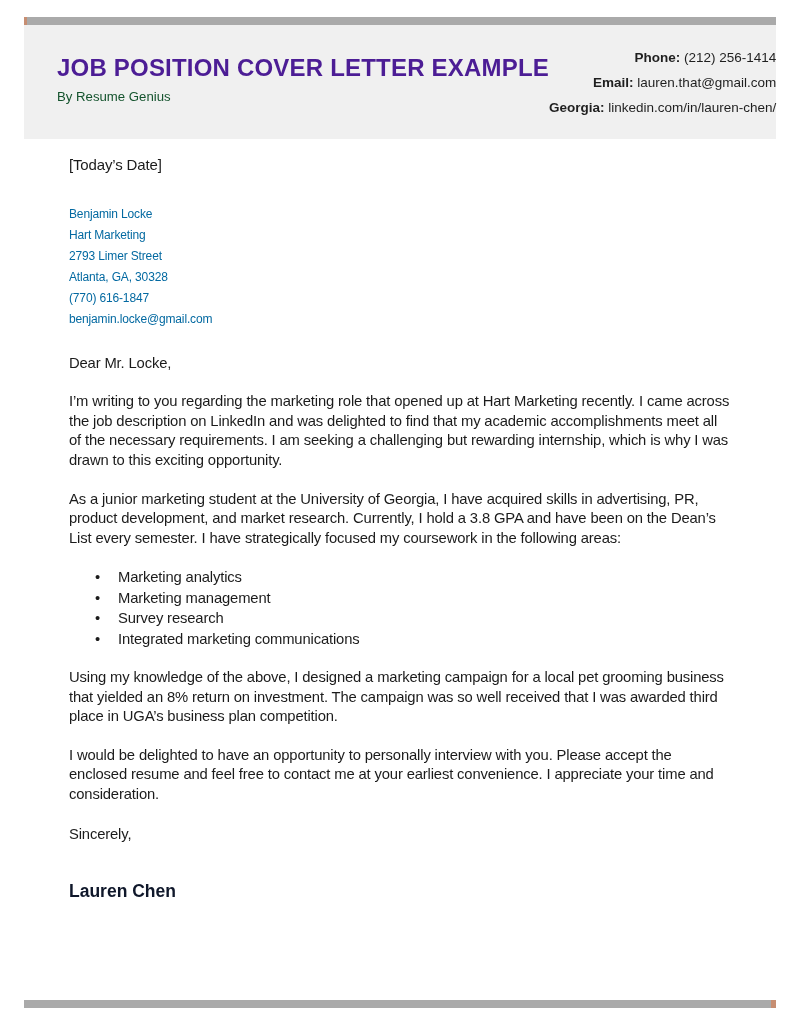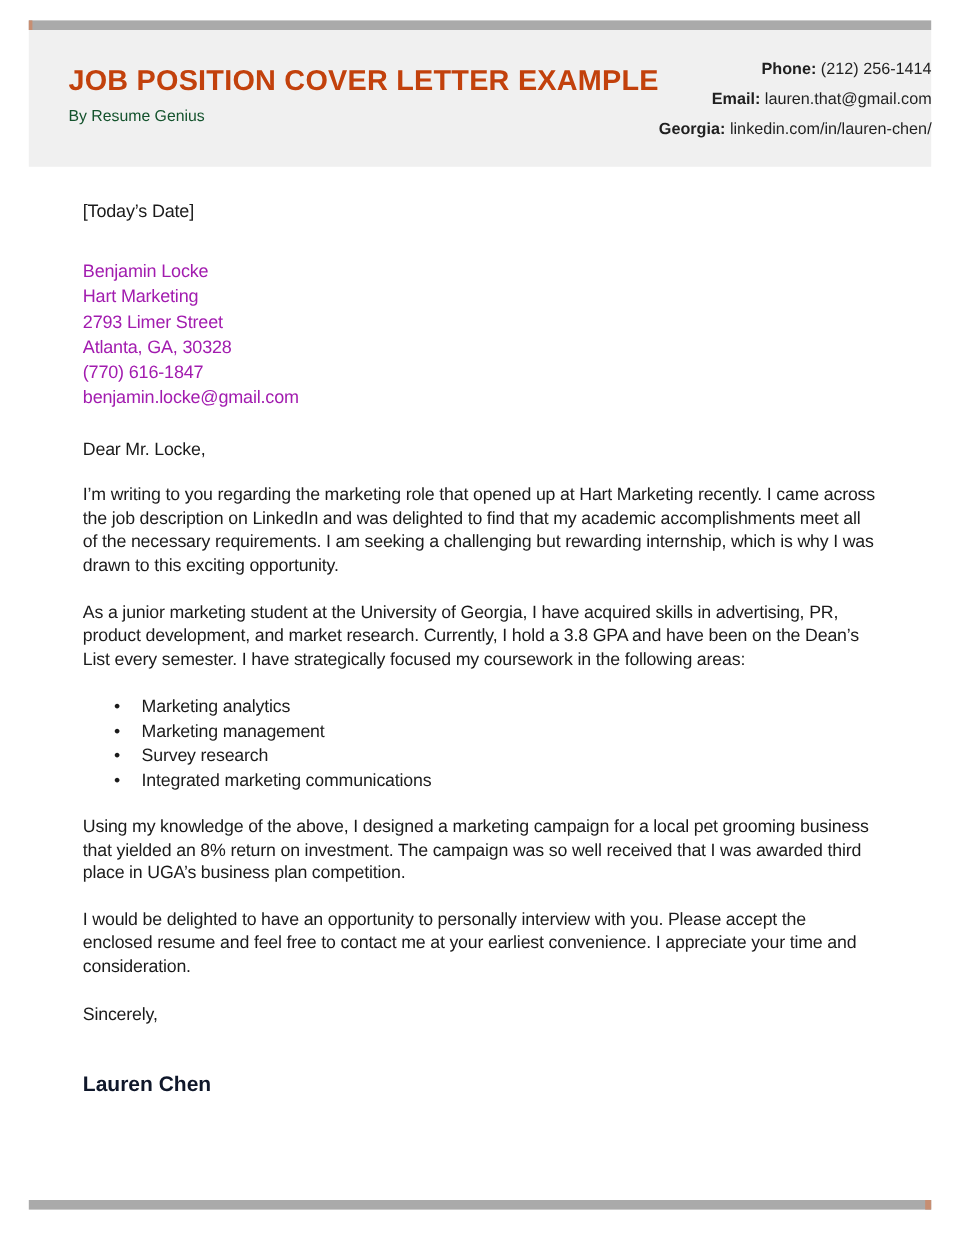--- a/index.html
+++ b/index.html
@@ -44,21 +44,21 @@
     background: #f0f0f0;
     display: flex;
     justify-content: space-between;
     align-items: flex-start;
   }
   .header-left { padding: 30px 0 0 33px; }
   .header-title {
     font-size: 24px;
     font-weight: bold;
     letter-spacing: 0.2px;
-    color: #c2410c;
+    color: #4c1d95;
     line-height: 26px;
     white-space: nowrap;
   }
   .header-byline {
     margin-top: 8px;
     font-size: 13.2px;
     color: #14532d;
   }
   .header-contact {
     padding: 20px 22px 0 0;
@@ -74,26 +74,26 @@
   .letter-body {
     position: absolute;
     left: 69px;
     right: 69px;
     top: 139px;
     font-size: 14.8px;
     letter-spacing: -0.15px;
     line-height: 19.6px;
     color: #1b1b1b;
   }
-  .date-line { margin-top: 28px; font-size: 15px; }
+  .date-line { margin-top: 16px; font-size: 15px; }
   .recipient {
     margin-top: 29px;
-    font-size: 15px;
+    font-size: 12px;
     line-height: 21px;
-    color: #a21caf;
+    color: #0369a1;
   }
   .salutation { margin-top: 24px; }
   .letter-par { margin-top: 19px; }
   .coursework-list {
     margin-top: 19px;
     list-style: none;
     padding-left: 26px;
   }
   .coursework-list li {
     position: relative;

